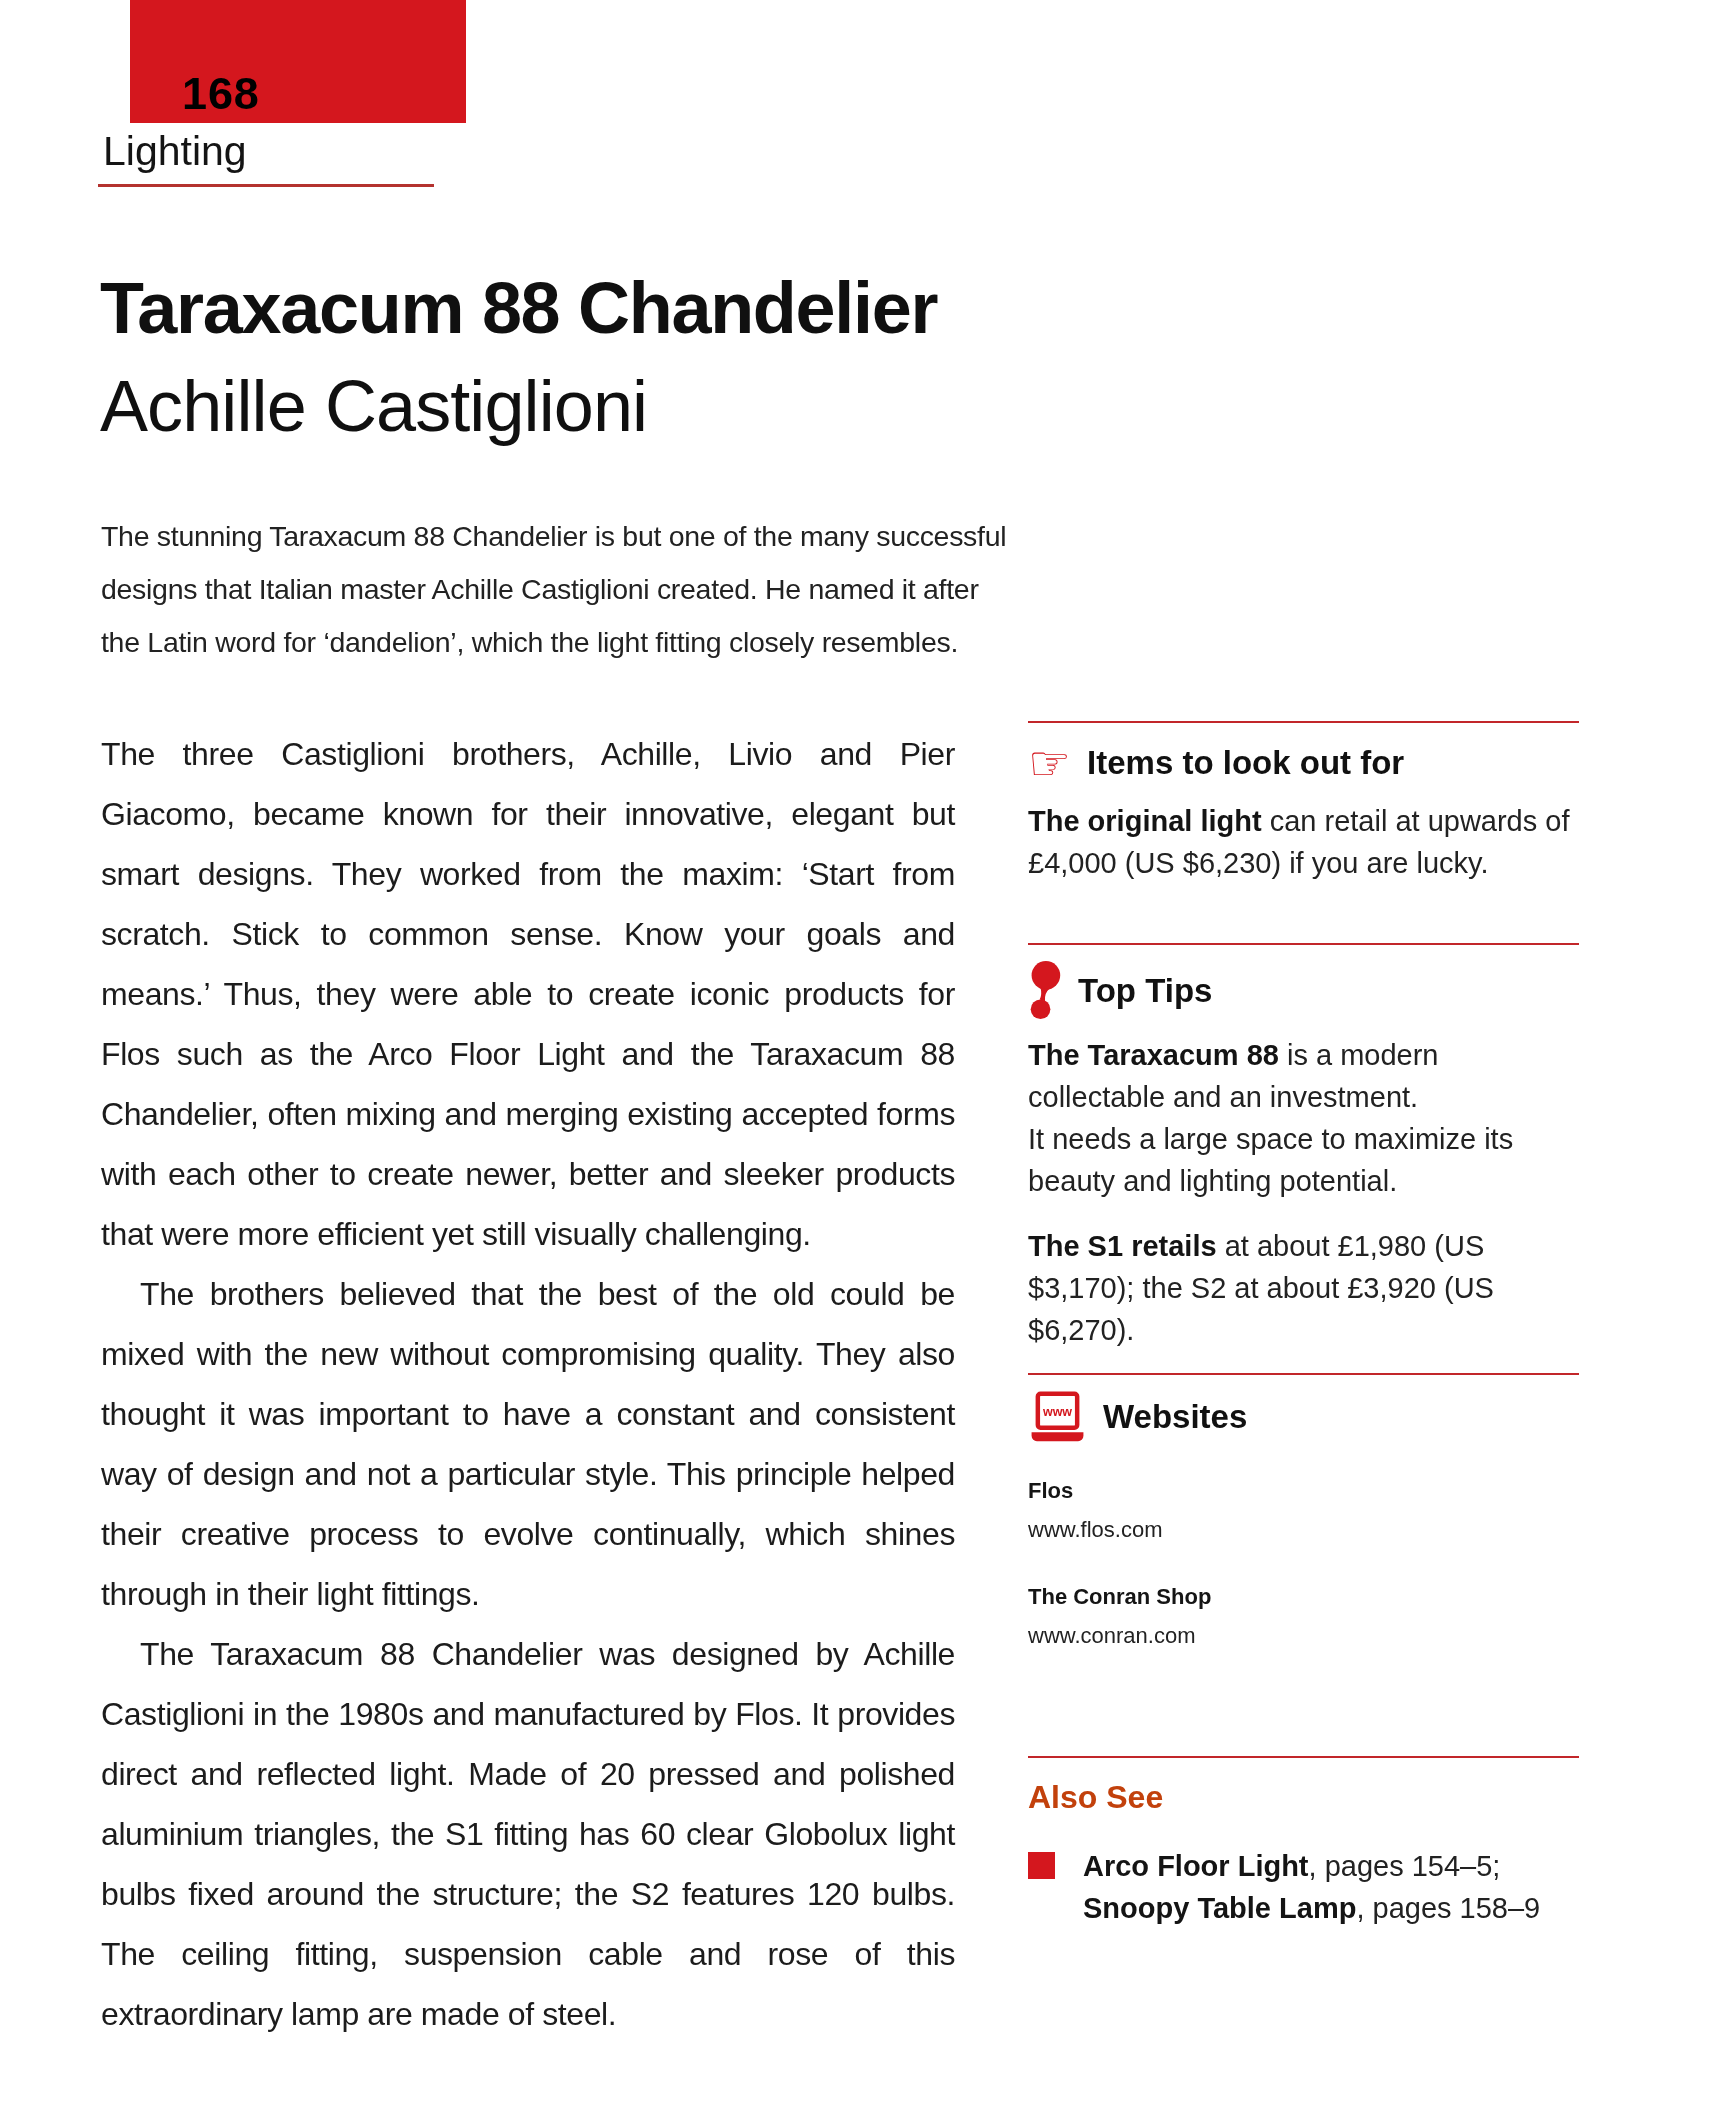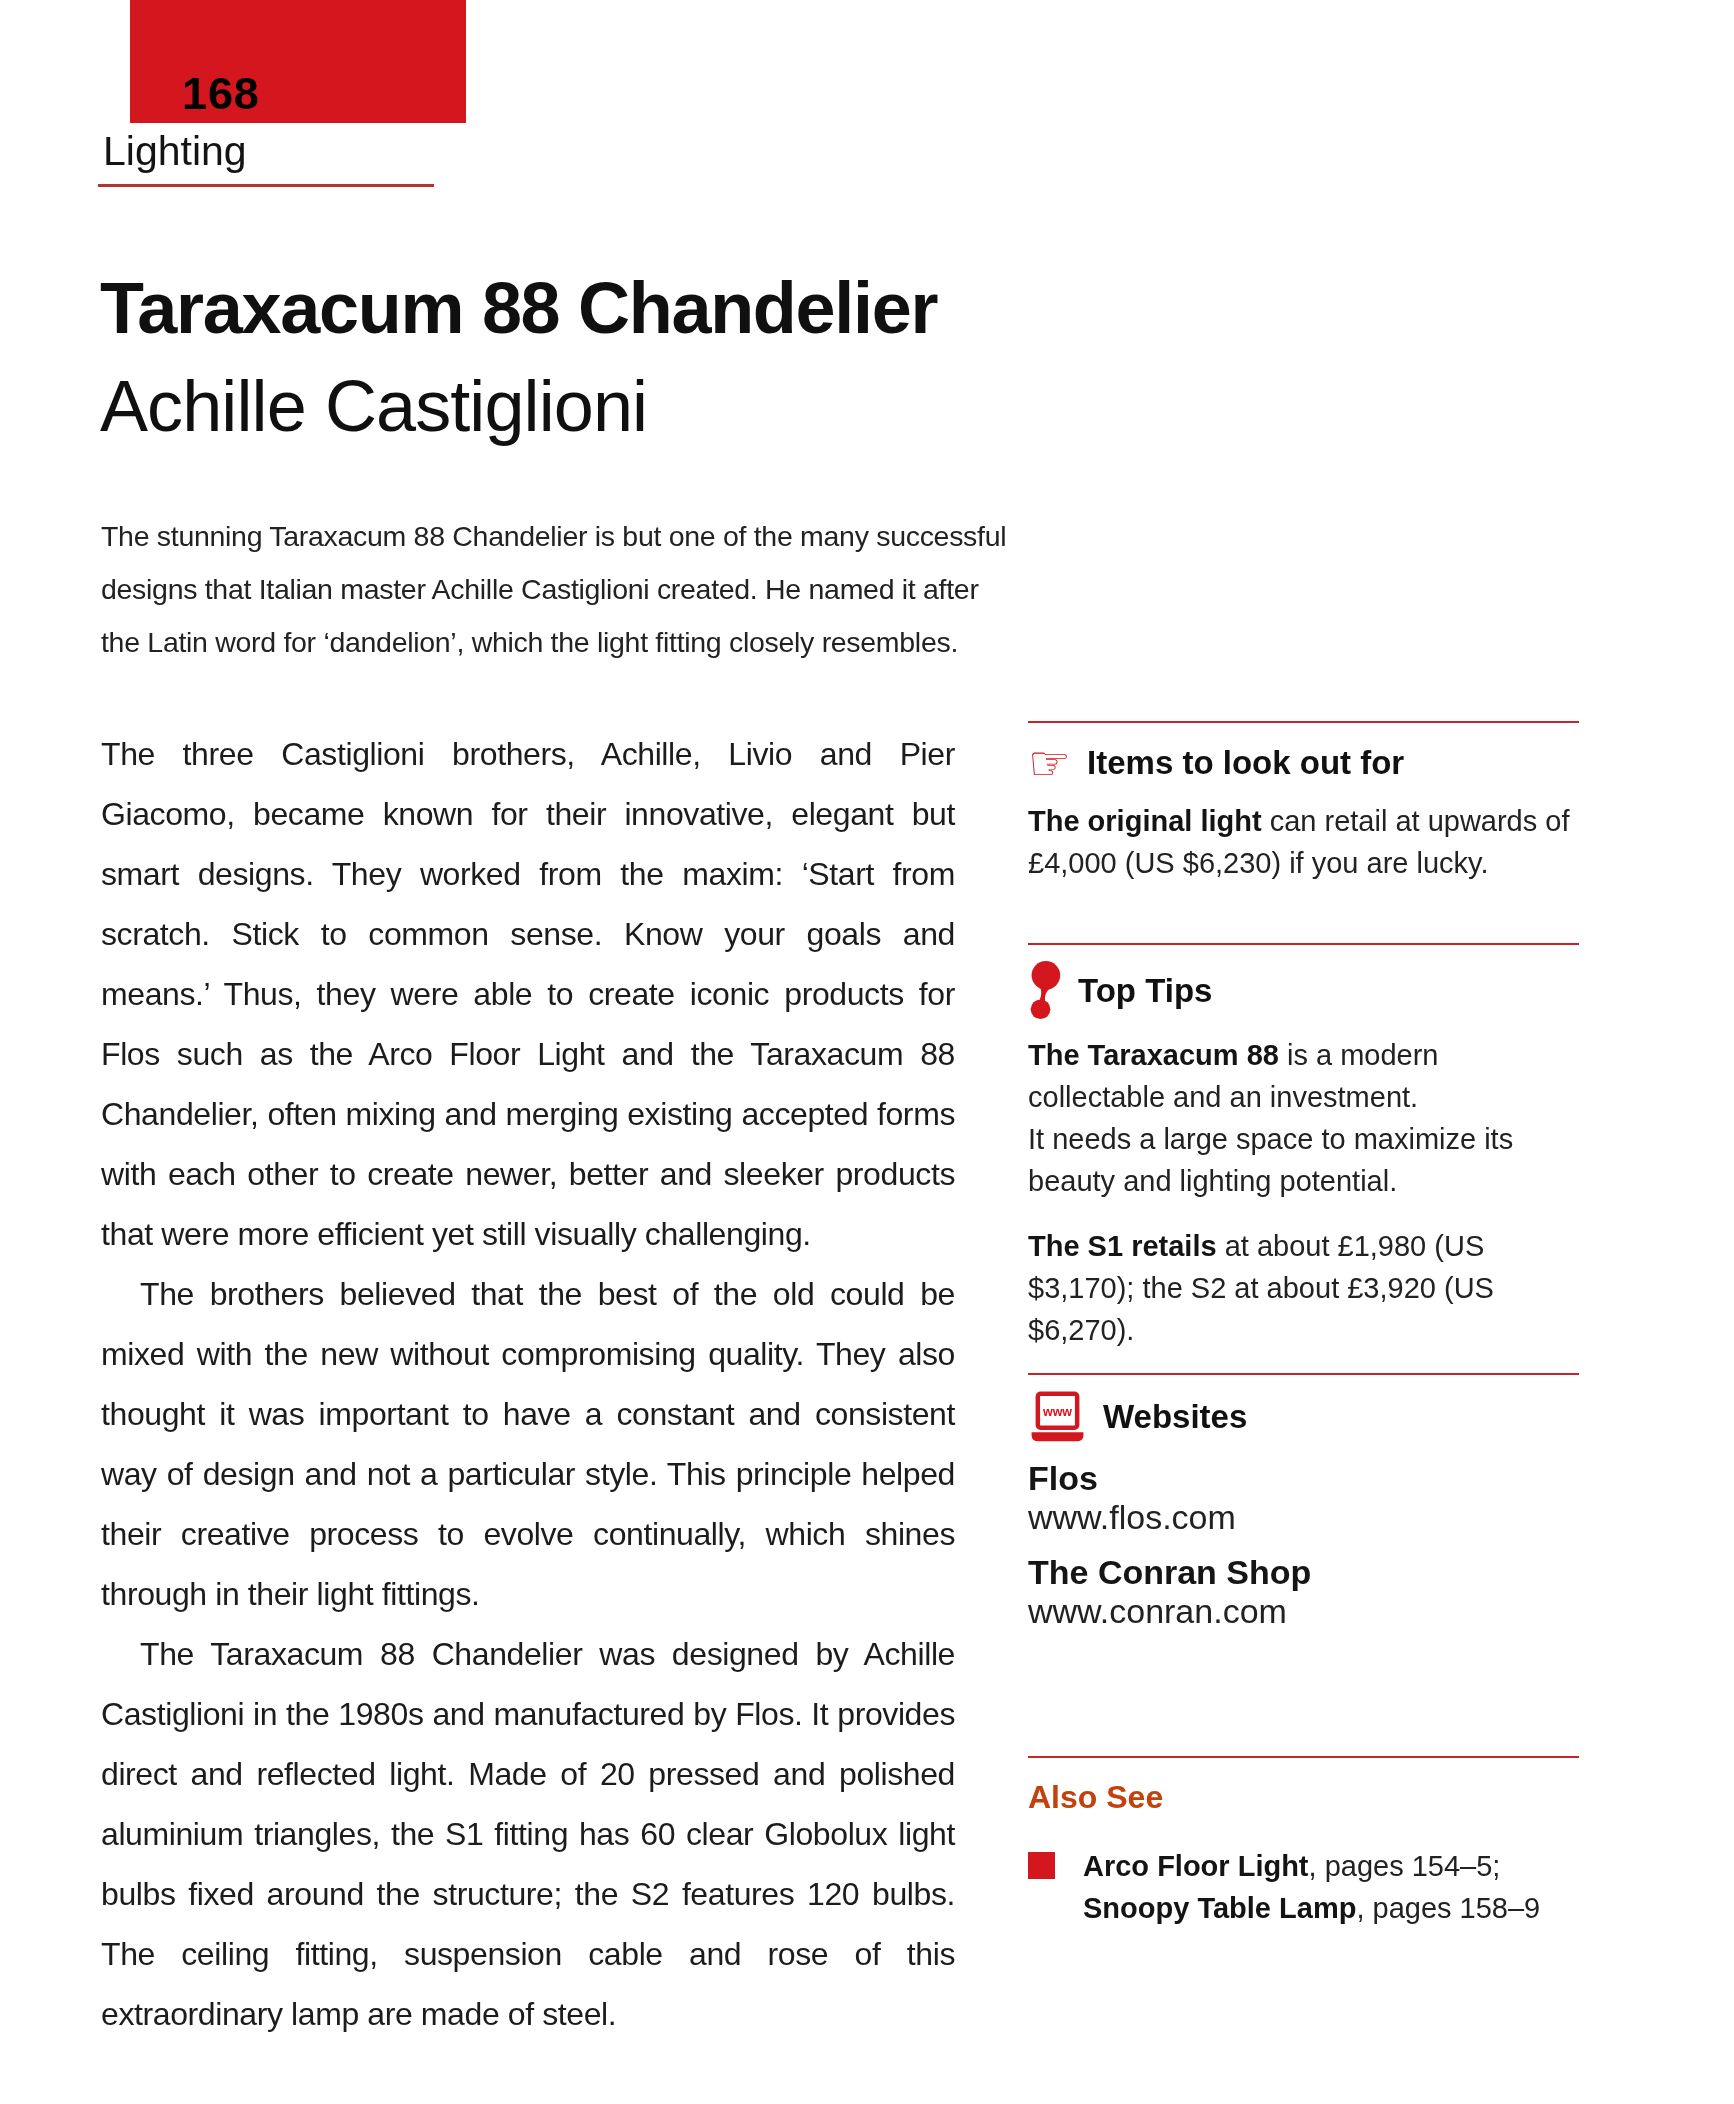--- a/index.html
+++ b/index.html
@@ -63,21 +63,21 @@
     margin-top:16px;
     font-size:33px; font-weight:700; color:#111;
   }
   .sb p { font-size:29px; line-height:42px; color:#222; margin-top:12.5px; }
   .sb p.tip { margin-top:14.3px; }
   .sb p.tip + p.tip { margin-top:23px; }
   .hand-icon {
     font-family:"DejaVu Sans",sans-serif;
     color:#d4171e; font-size:48px; line-height:1; font-weight:400;
   }
-  .site { margin-top:16px; font-size:34px; line-height:39px; color:#222; }
+  .site { margin-top:28px; font-size:22px; line-height:39px; color:#222; }
   .site .site-name { font-weight:700; color:#151515; }
   .also-head { margin-top:21.4px; font-size:32px; font-weight:700; color:#c2410c; }
   .also-row { display:flex; gap:28px; margin-top:28.5px; }
   .bullet-sq { flex:0 0 auto; width:27px; height:27px; background:#d4171e; margin-top:7.1px; }
   .also-text { font-size:30px; line-height:45px; color:#1c1c1c; }
   .b { font-weight:700; color:#141414; }
   svg { display:block; }
 </style>
 </head>
 <body>

